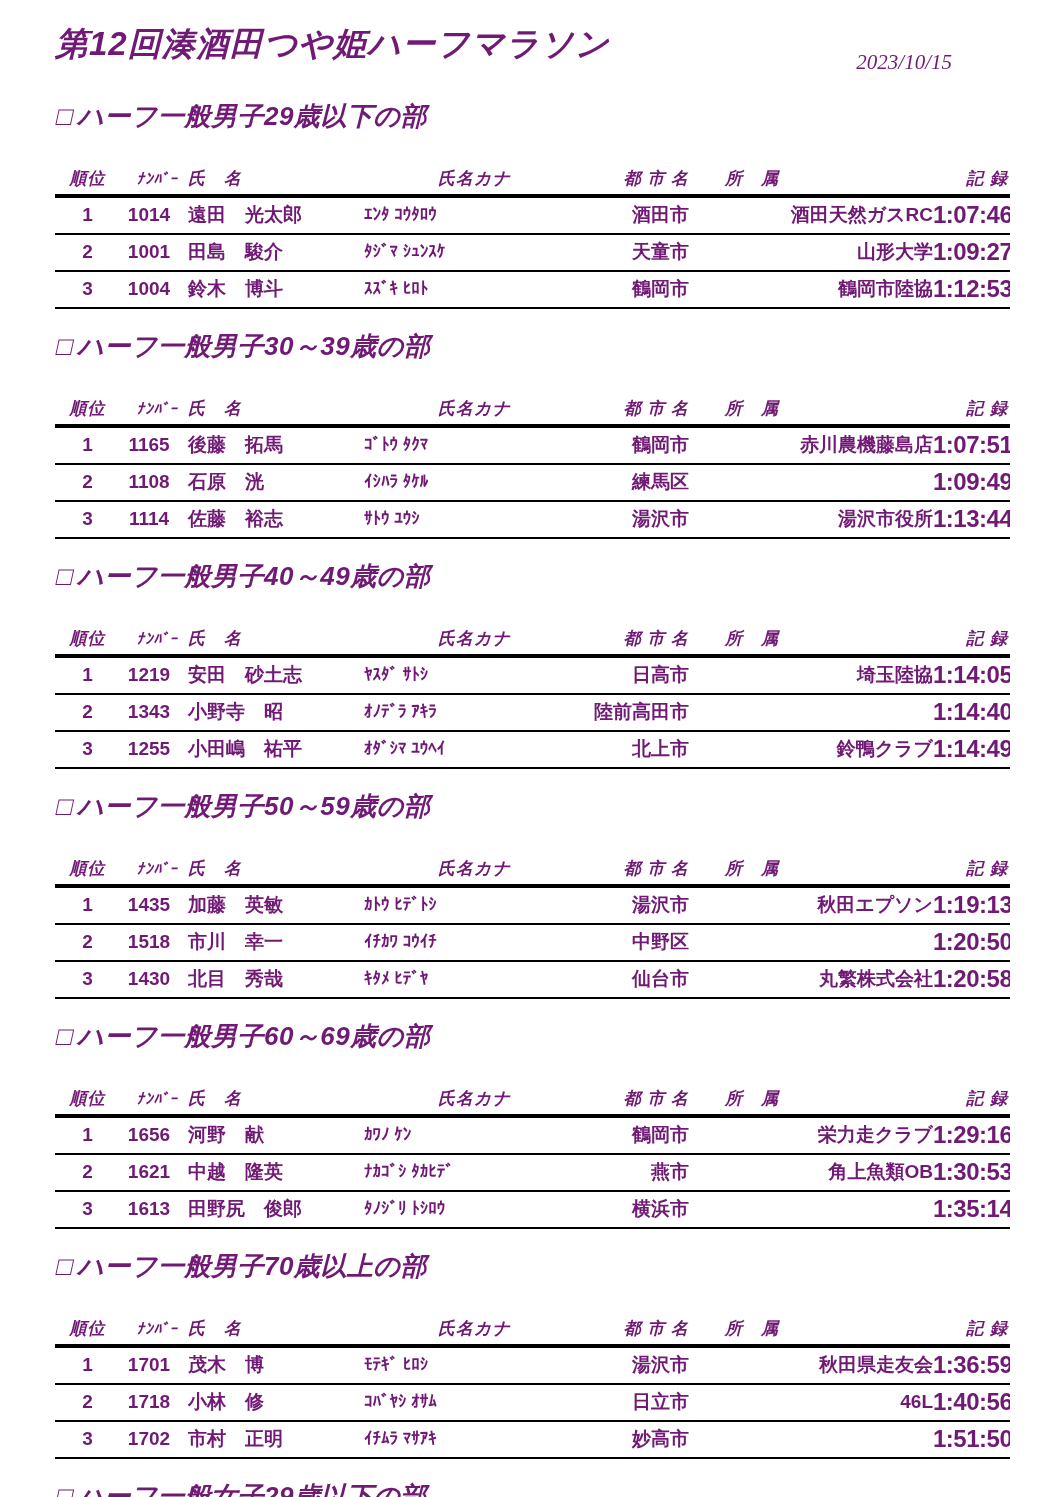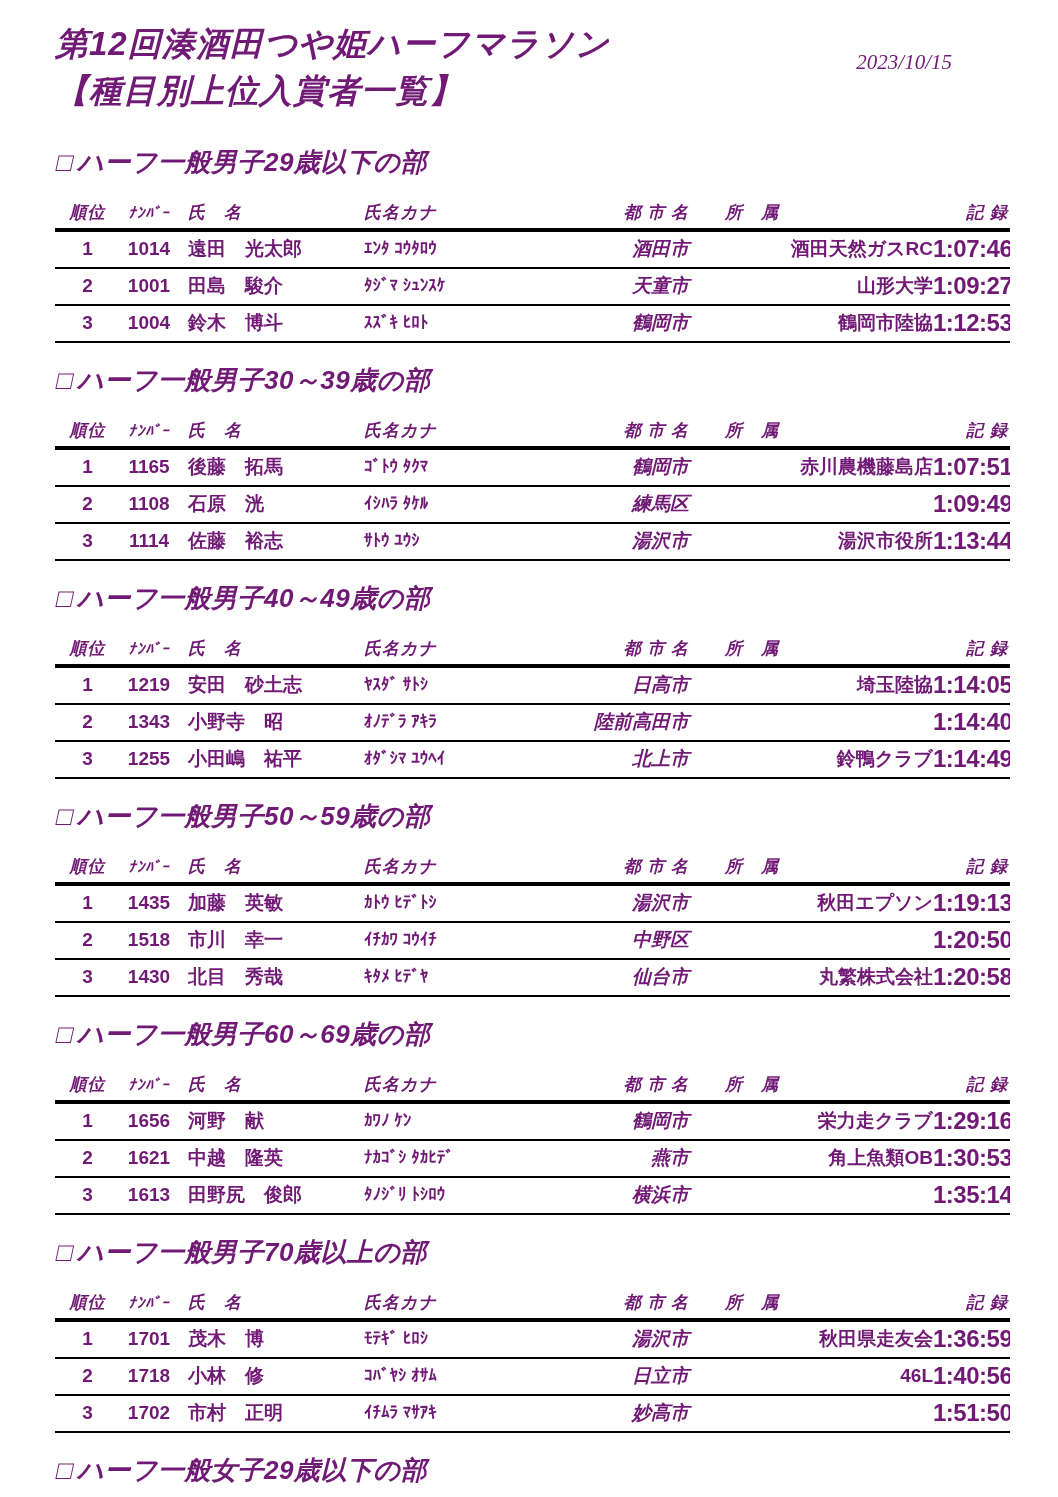--- a/index.html
+++ b/index.html
@@ -51,70 +51,69 @@
   .section-title .marker {
     display: inline-block;
     margin-right: 4px;
     transform: skewX(-12deg);
   }
   
   table.results {
     width: 955px;
     border-collapse: collapse;
     table-layout: fixed;
-    margin-top: 18px;
+    margin-top: 30px;
   }
   col.c-rank   { width: 65px; }
   col.c-number { width: 58px; }
   col.c-name   { width: 182px; }
   col.c-kana   { width: 225px; }
   col.c-city   { width: 118px; }
   col.c-affil  { width: 230px; }
   col.c-record { width: 77px; }
   thead th {
     font-size: 17px;
     font-weight: bold;
     font-style: italic;
     border-bottom: 4px solid #000;
     padding: 3px 0 4px 0;
     white-space: nowrap;
     letter-spacing: 1px;
   }
   th.h-rank   { text-align: center; }
-  th.h-number { text-align: center; font-size: 15px; }
+  th.h-number { text-align: right; font-size: 15px; }
   th.h-name   { text-align: left; padding-left: 10px; }
-  th.h-kana   { text-align: left; padding-left: 4px; }
+  th.h-kana   { text-align: center; padding-left: 4px; }
   th.h-city   { text-align: right; padding-right: 14px; }
   th.h-affil  { text-align: left; padding-left: 22px; }
   th.h-record { text-align: right; padding-right: 2px; }
   tbody td {
     font-size: 19px;
     font-weight: bold;
     border-bottom: 2px solid #000;
     padding: 3px 0 4px 0;
     height: 28px;
     white-space: nowrap;
     overflow: hidden;
   }
   td.d-rank   { text-align: center; }
   td.d-number { text-align: center; }
   td.d-name   { text-align: left; padding-left: 10px; }
   td.d-kana   { text-align: left; padding-left: 4px; font-size: 17px; }
-  td.d-city   { text-align: right; padding-right: 14px; font-style: italic; }
+  td.d-city   { text-align: right; padding-right: 14px; }
   td.d-affil  { text-align: right; padding-left: 22px; }
   td.d-record { text-align: left; padding-right: 2px; font-size: 24px; letter-spacing: -0.5px; }
 </style>
 </head>
 <body>
 
 <div class="page">
 
   <div class="doc-header">
     <div class="doc-title">第12回湊酒田つや姫ハーフマラソン</div>
-    <div class="doc-title second">【種目別上位入賞者一覧】</div>
     <div class="print-date">2023/10/15</div>
   </div>
 
   <div class="sections" id="sections">
     <div class="section">
       <div class="section-title">
         <span class="marker">□</span><span>ハーフ一般男子29歳以下の部</span>
       </div>
       <table class="results">
         <colgroup>

